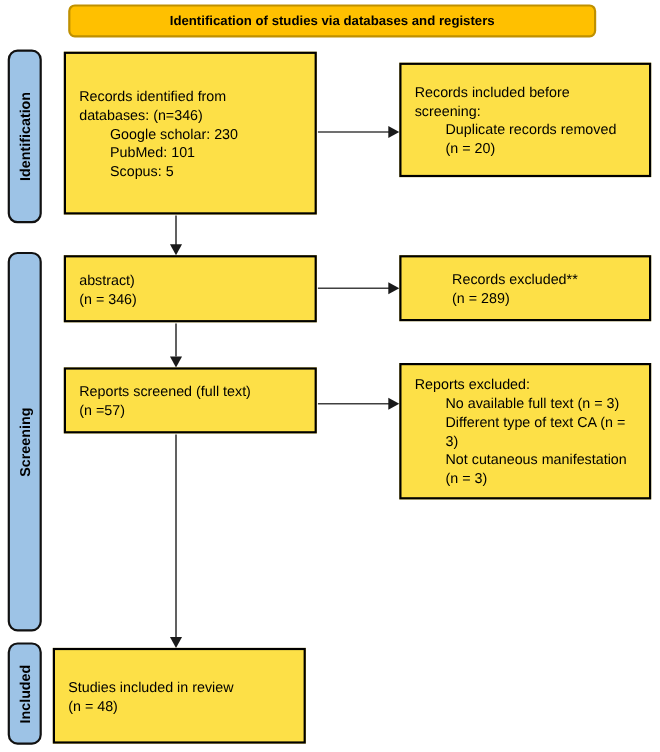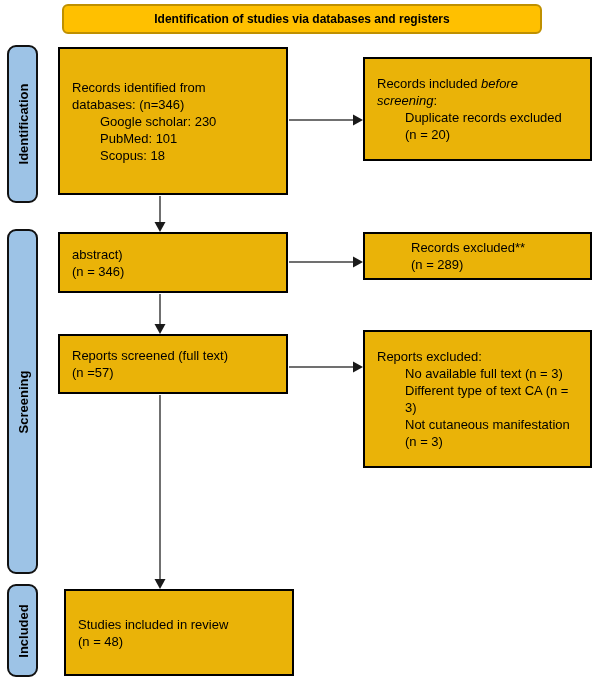--- a/index.html
+++ b/index.html
@@ -21,34 +21,34 @@
   }
   .stage .vtext{
     position:absolute;top:50%;left:50%;
     transform:translate(-50%,-50%) rotate(-90deg);
     white-space:nowrap;font-weight:bold;font-size:13px;
   }
   .stage-identification{top:45px;height:158px;}
   .stage-screening{top:229px;height:345px;}
   .stage-included{top:584px;height:93px;}
   .box{
-    position:absolute;background:#eab308;border:2px solid #000;box-sizing:border-box;
+    position:absolute;background:#fde047;border:2px solid #000;box-sizing:border-box;
     display:flex;flex-direction:column;justify-content:center;
     padding:5px 8px 5px 12px;line-height:17px;
   }
   .box .line{white-space:nowrap;}
   .box .indent{padding-left:28px;white-space:normal;}
-  .it{font-style:italic;}
+  .it{}
   .b-records-identified{left:58px;top:47px;width:230px;height:148px;}
   .b-records-removed{left:363px;top:57px;width:229px;height:104px;}
   .b-records-screened{left:58px;top:232px;width:230px;height:61px;}
-  .b-records-excluded{left:363px;top:232px;width:229px;height:48px;padding-left:46px;}
+  .b-records-excluded{left:363px;top:232px;width:229px;height:60px;padding-left:46px;}
   .b-reports-screened{left:58px;top:334px;width:230px;height:60px;}
-  .b-reports-excluded{left:363px;top:330px;width:229px;height:138px;}
-  .b-studies-included{left:64px;top:589px;width:230px;height:87px;}
+  .b-reports-excluded{left:363px;top:330px;width:229px;height:124px;}
+  .b-studies-included{left:48px;top:589px;width:230px;height:87px;}
 </style>
 </head>
 <body>
 
 <div class="canvas">
 
   <svg class="arrows" width="600" height="684" viewBox="0 0 600 684">
     <g>
       <line x1="160" y1="196" x2="160" y2="224" stroke="#404040" stroke-width="1.5"></line>
       <polygon points="154.5,222 165.5,222 160,232" fill="#1a1a1a"></polygon>
@@ -85,27 +85,27 @@
   </div>
   <div class="stage stage-included">
     <span class="vtext">Included</span>
   </div>
 
   <div class="box b-records-identified">
     <div class="line">Records identified from</div>
     <div class="line">databases: (n=346)</div>
     <div class="line indent">Google scholar: 230</div>
     <div class="line indent">PubMed: 101</div>
-    <div class="line indent">Scopus: 18</div>
+    <div class="line indent">Scopus: 5</div>
   </div>
 
   <div class="box b-records-removed">
     <div class="line"><span>Records included </span><span class="it">before</span></div>
     <div class="line"><span class="it">screening</span><span>:</span></div>
-    <div class="line indent">Duplicate records excluded</div>
+    <div class="line indent">Duplicate records removed</div>
     <div class="line indent">(n = 20)</div>
   </div>
 
   <div class="box b-records-screened">
     <div class="line">abstract)</div>
     <div class="line">(n = 346)</div>
   </div>
 
   <div class="box b-records-excluded">
     <div class="line">Records excluded**</div>

